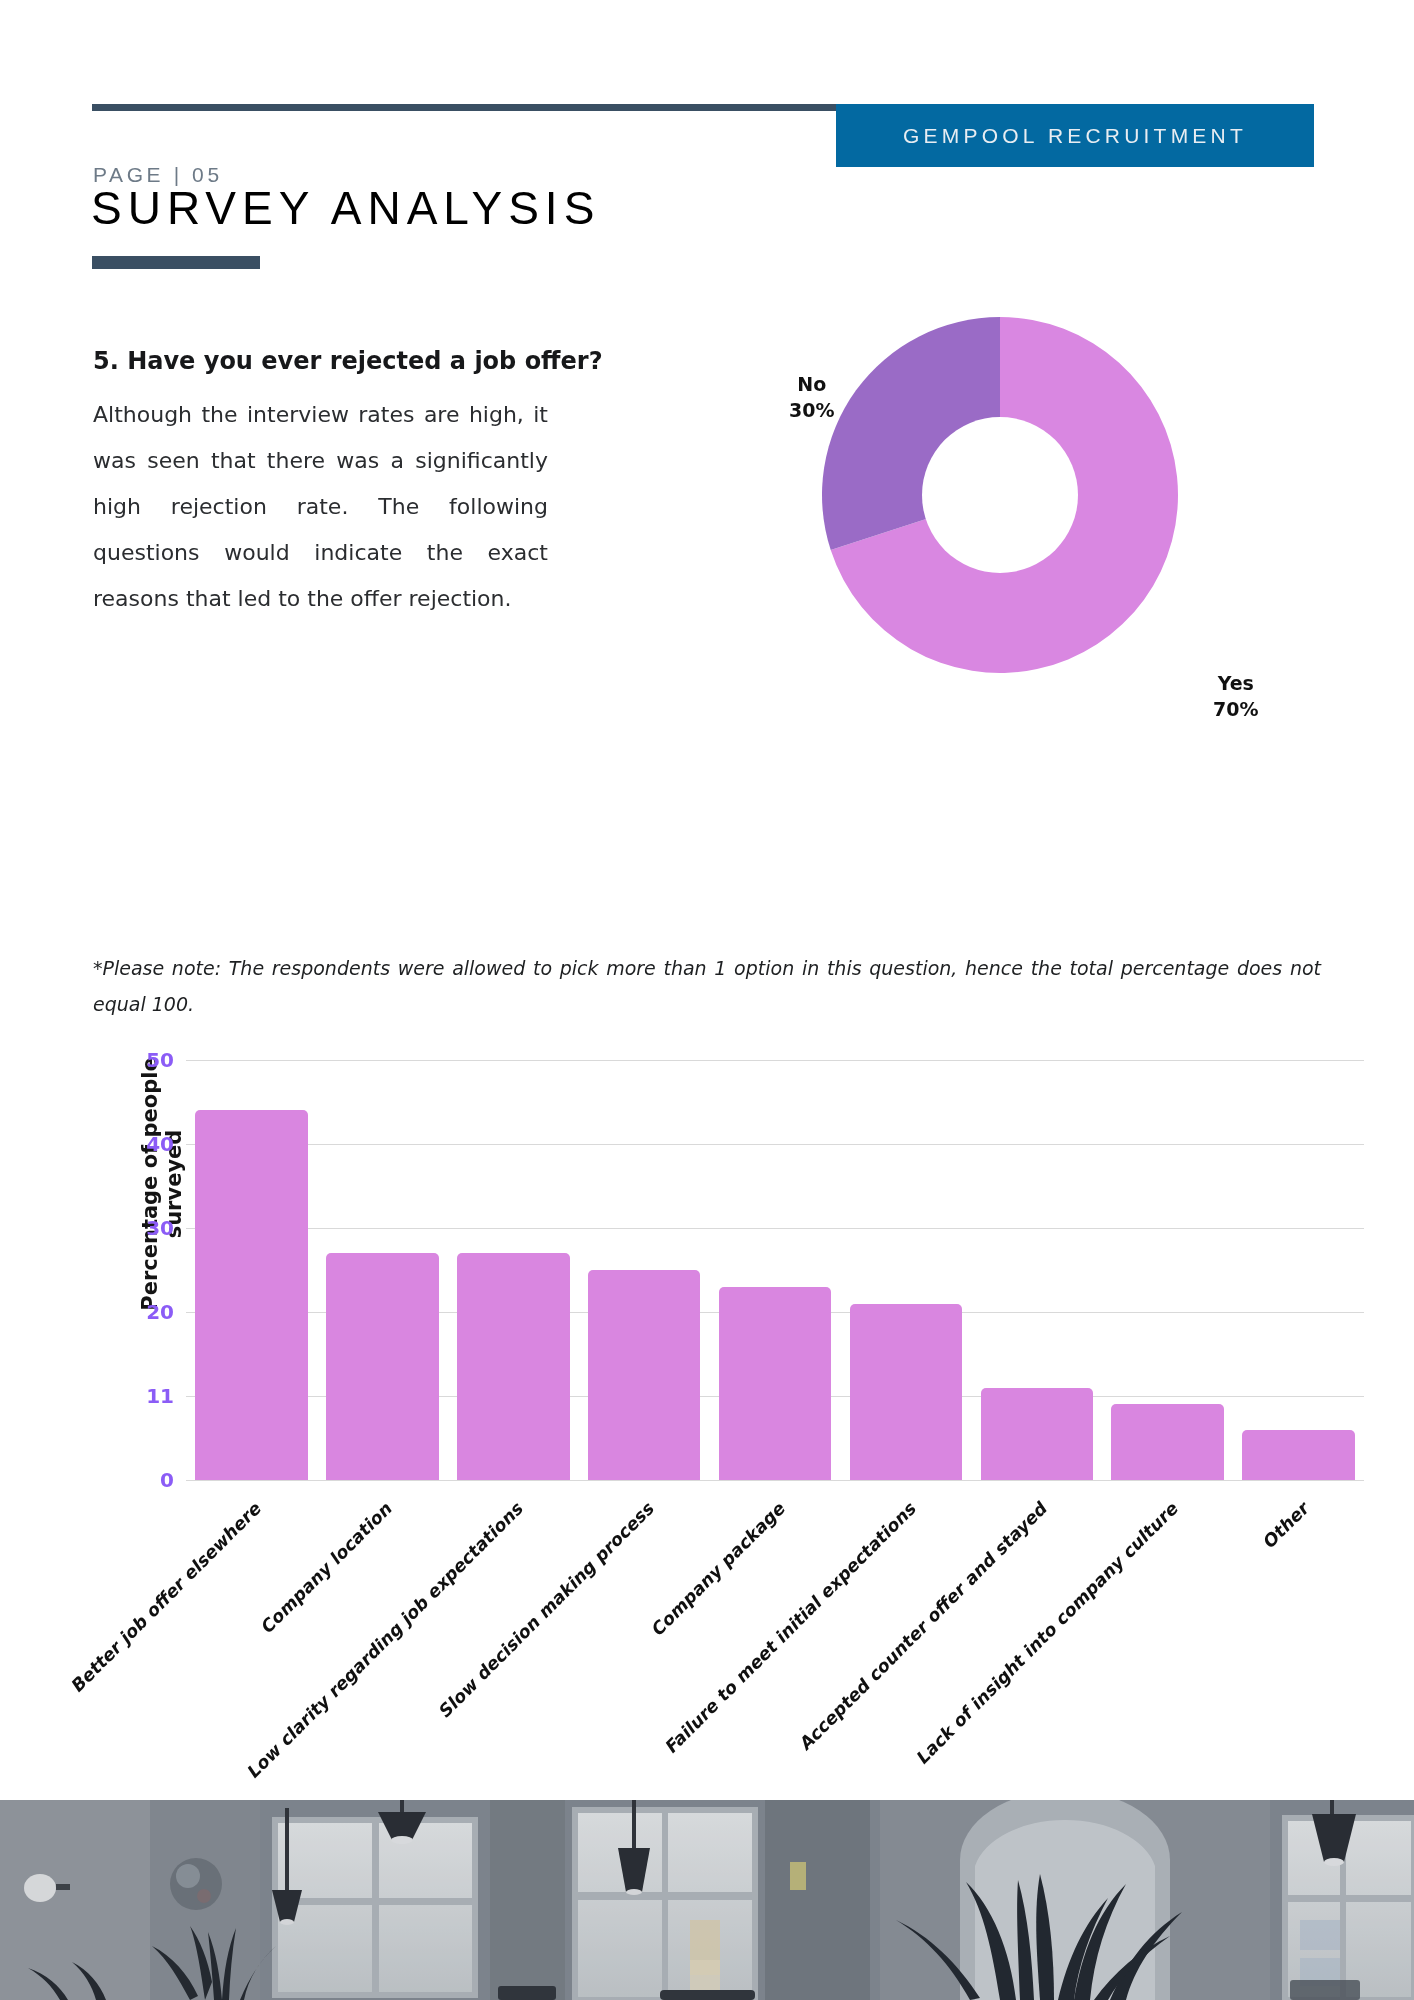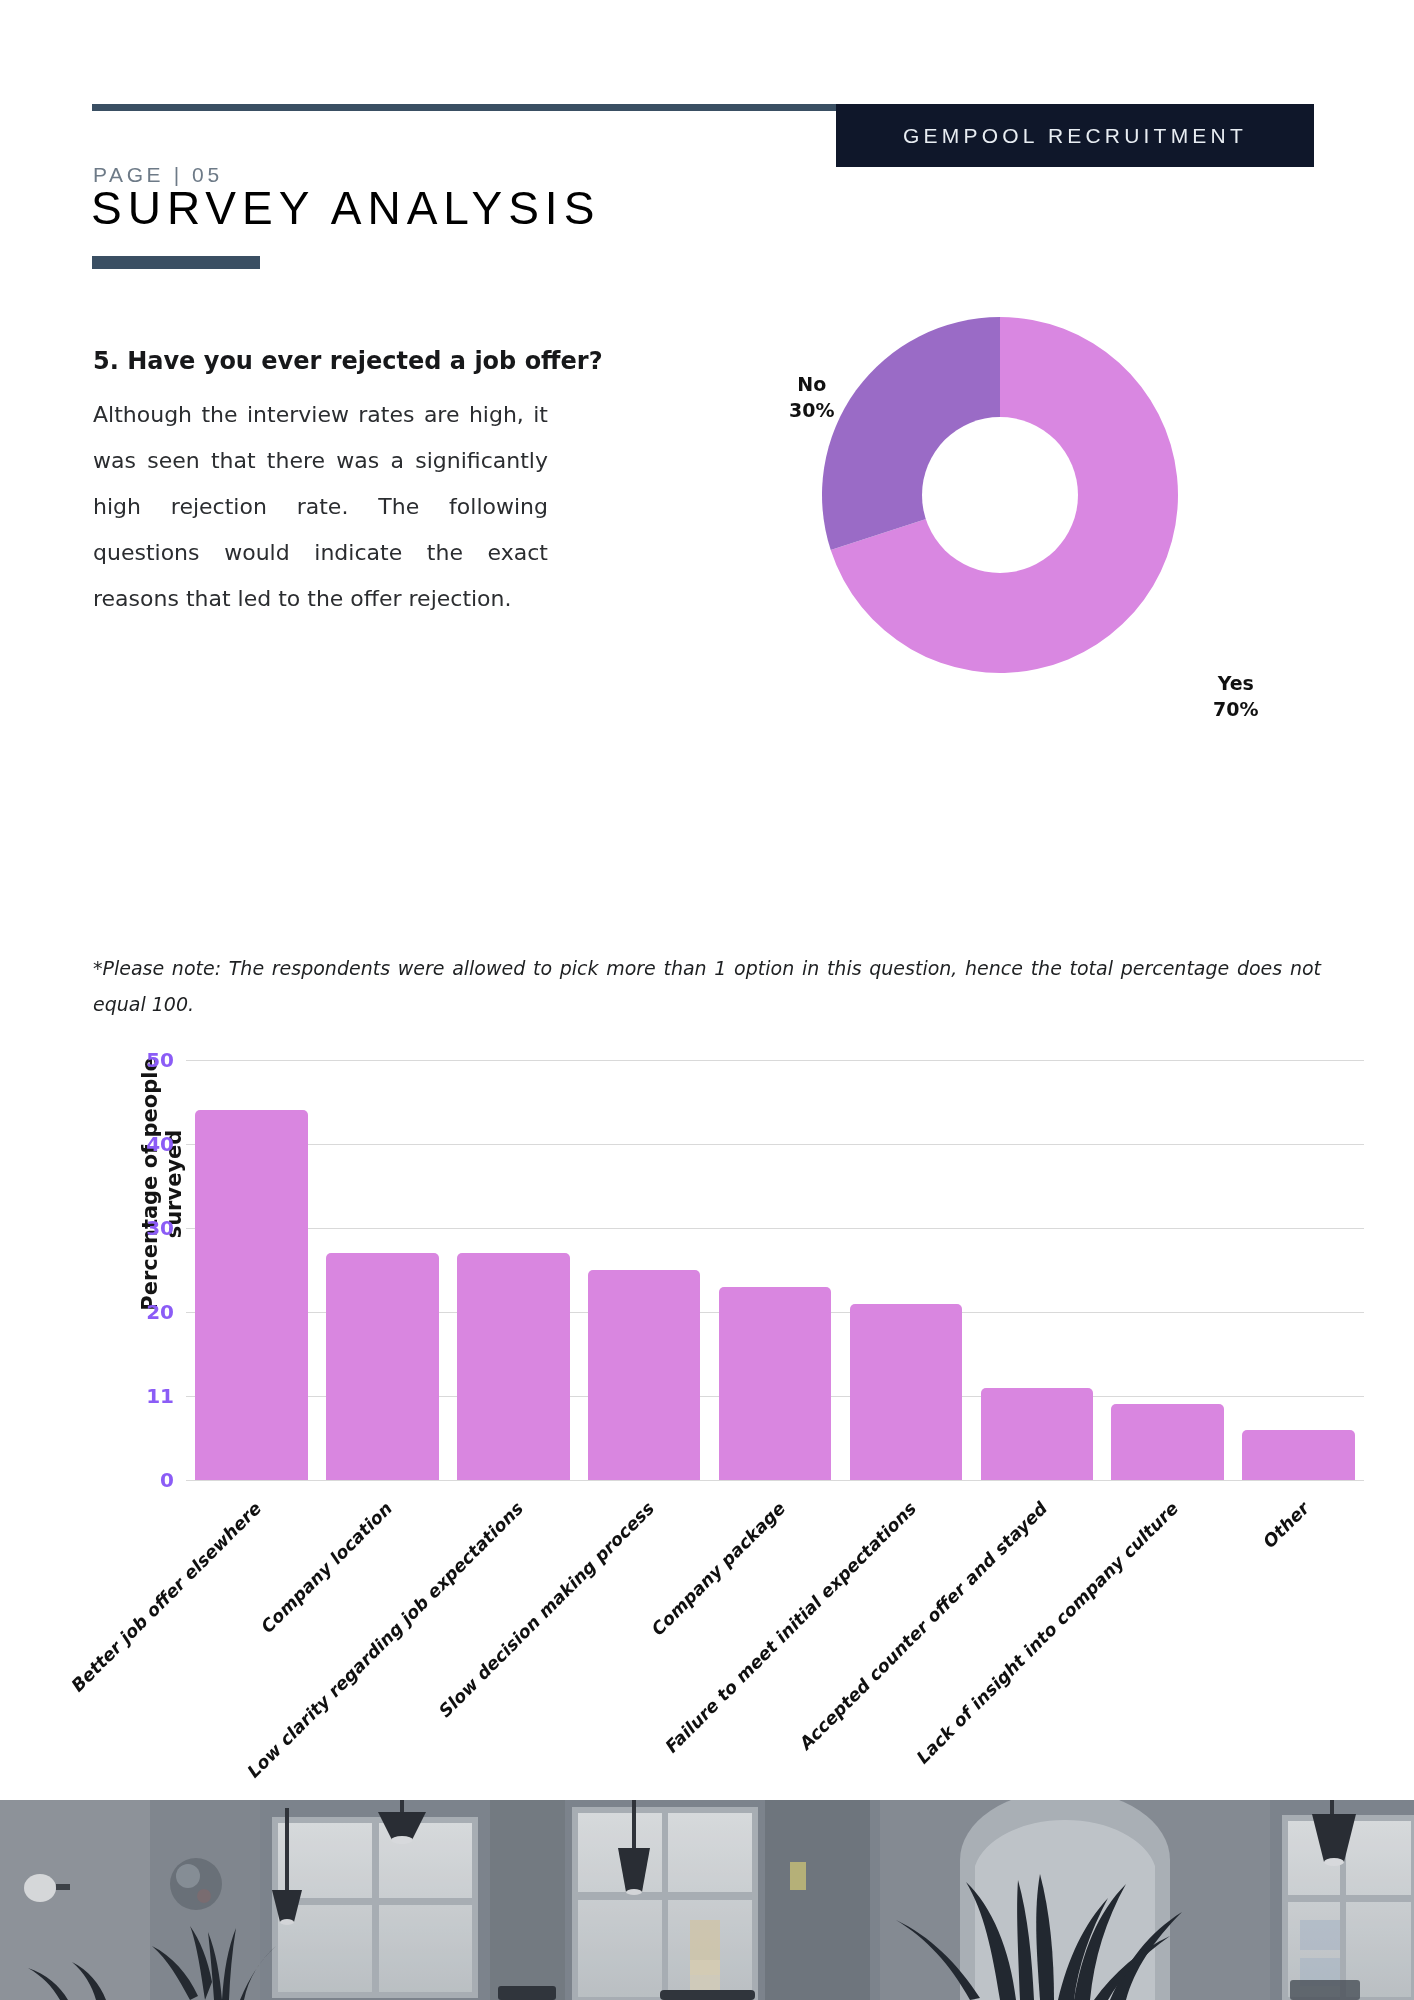--- a/index.html
+++ b/index.html
@@ -11,21 +11,21 @@
   }
   .page{position:relative;width:1414px;height:2000px;}
 
   
   .top-rule{
     position:absolute;left:92px;top:104px;width:1222px;height:7px;
     background:#3a4f63;
   }
   .brand-bar{
     position:absolute;left:836px;top:104px;width:478px;height:63px;
-    background:#0f172a;
+    background:#0369a1;
     display:flex;align-items:center;justify-content:center;
   }
   .brand-bar span{
     color:#e8edf2;font-size:21px;letter-spacing:4.2px;font-weight:400;
     font-family:"Liberation Sans",sans-serif;
   }
   .page-num{
     position:absolute;left:93px;top:131px;
     color:#6d7a87;font-size:21px;letter-spacing:3.6px;font-weight:400;
     font-family:"Liberation Sans",sans-serif;

